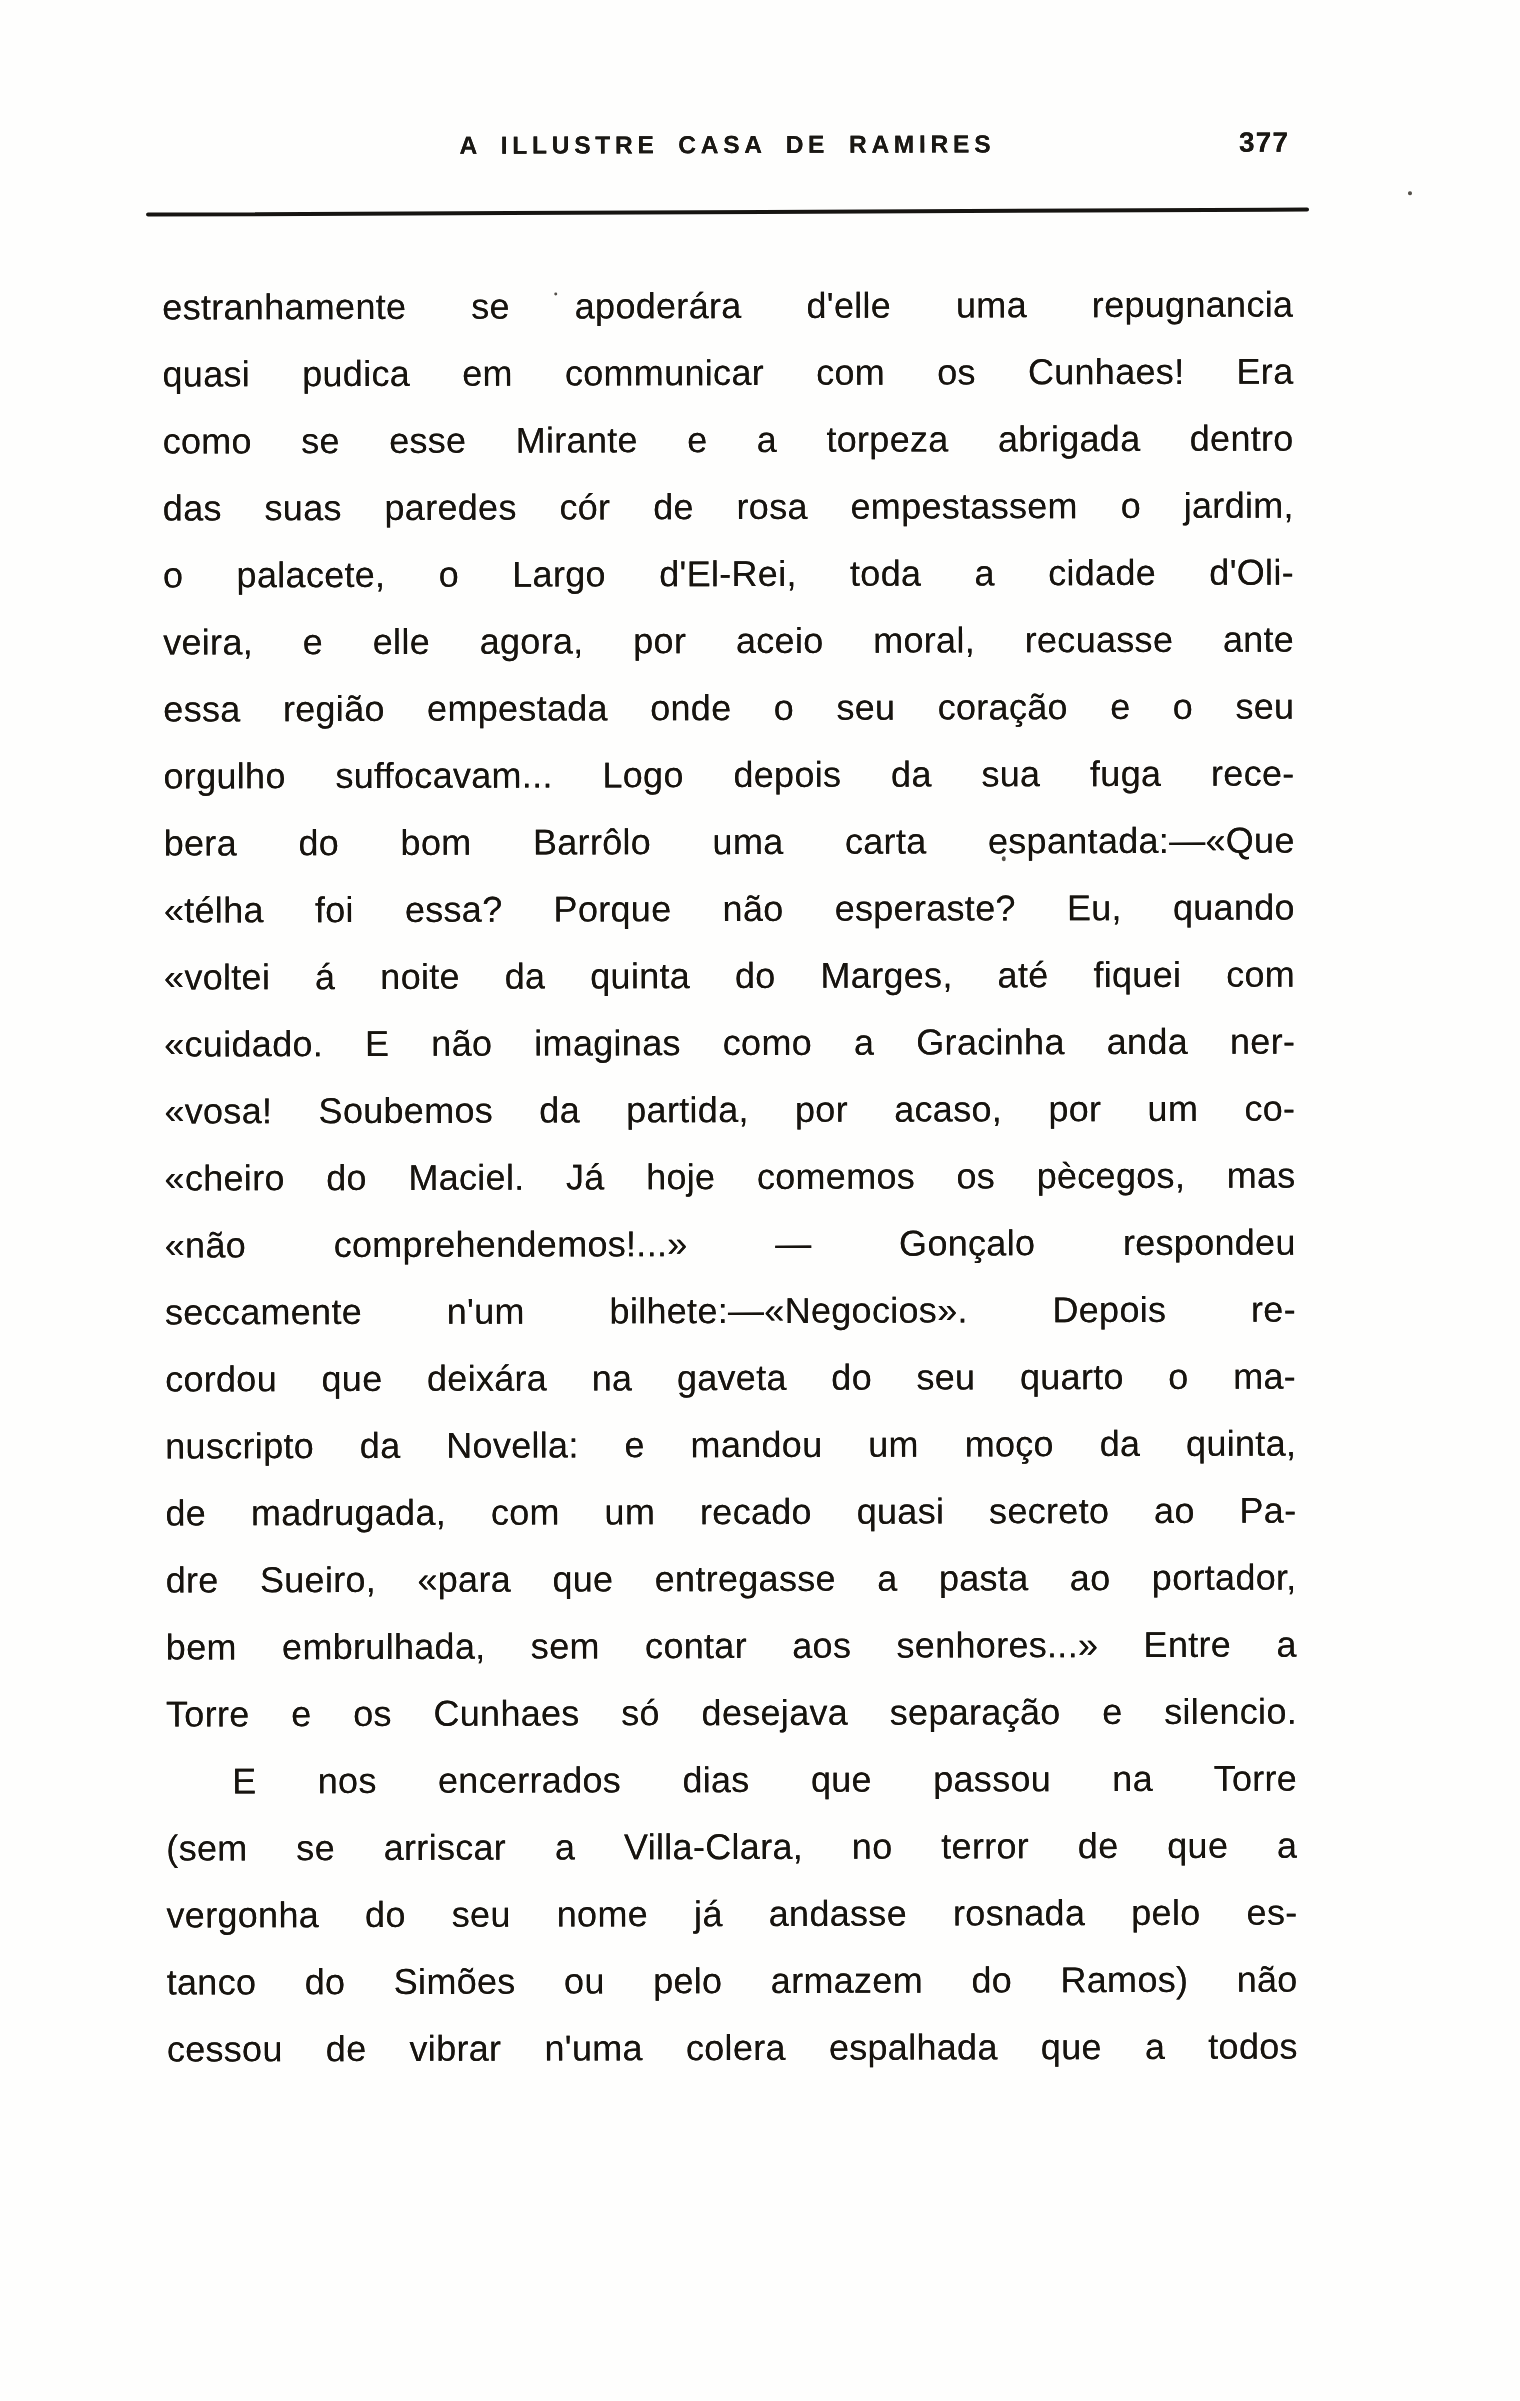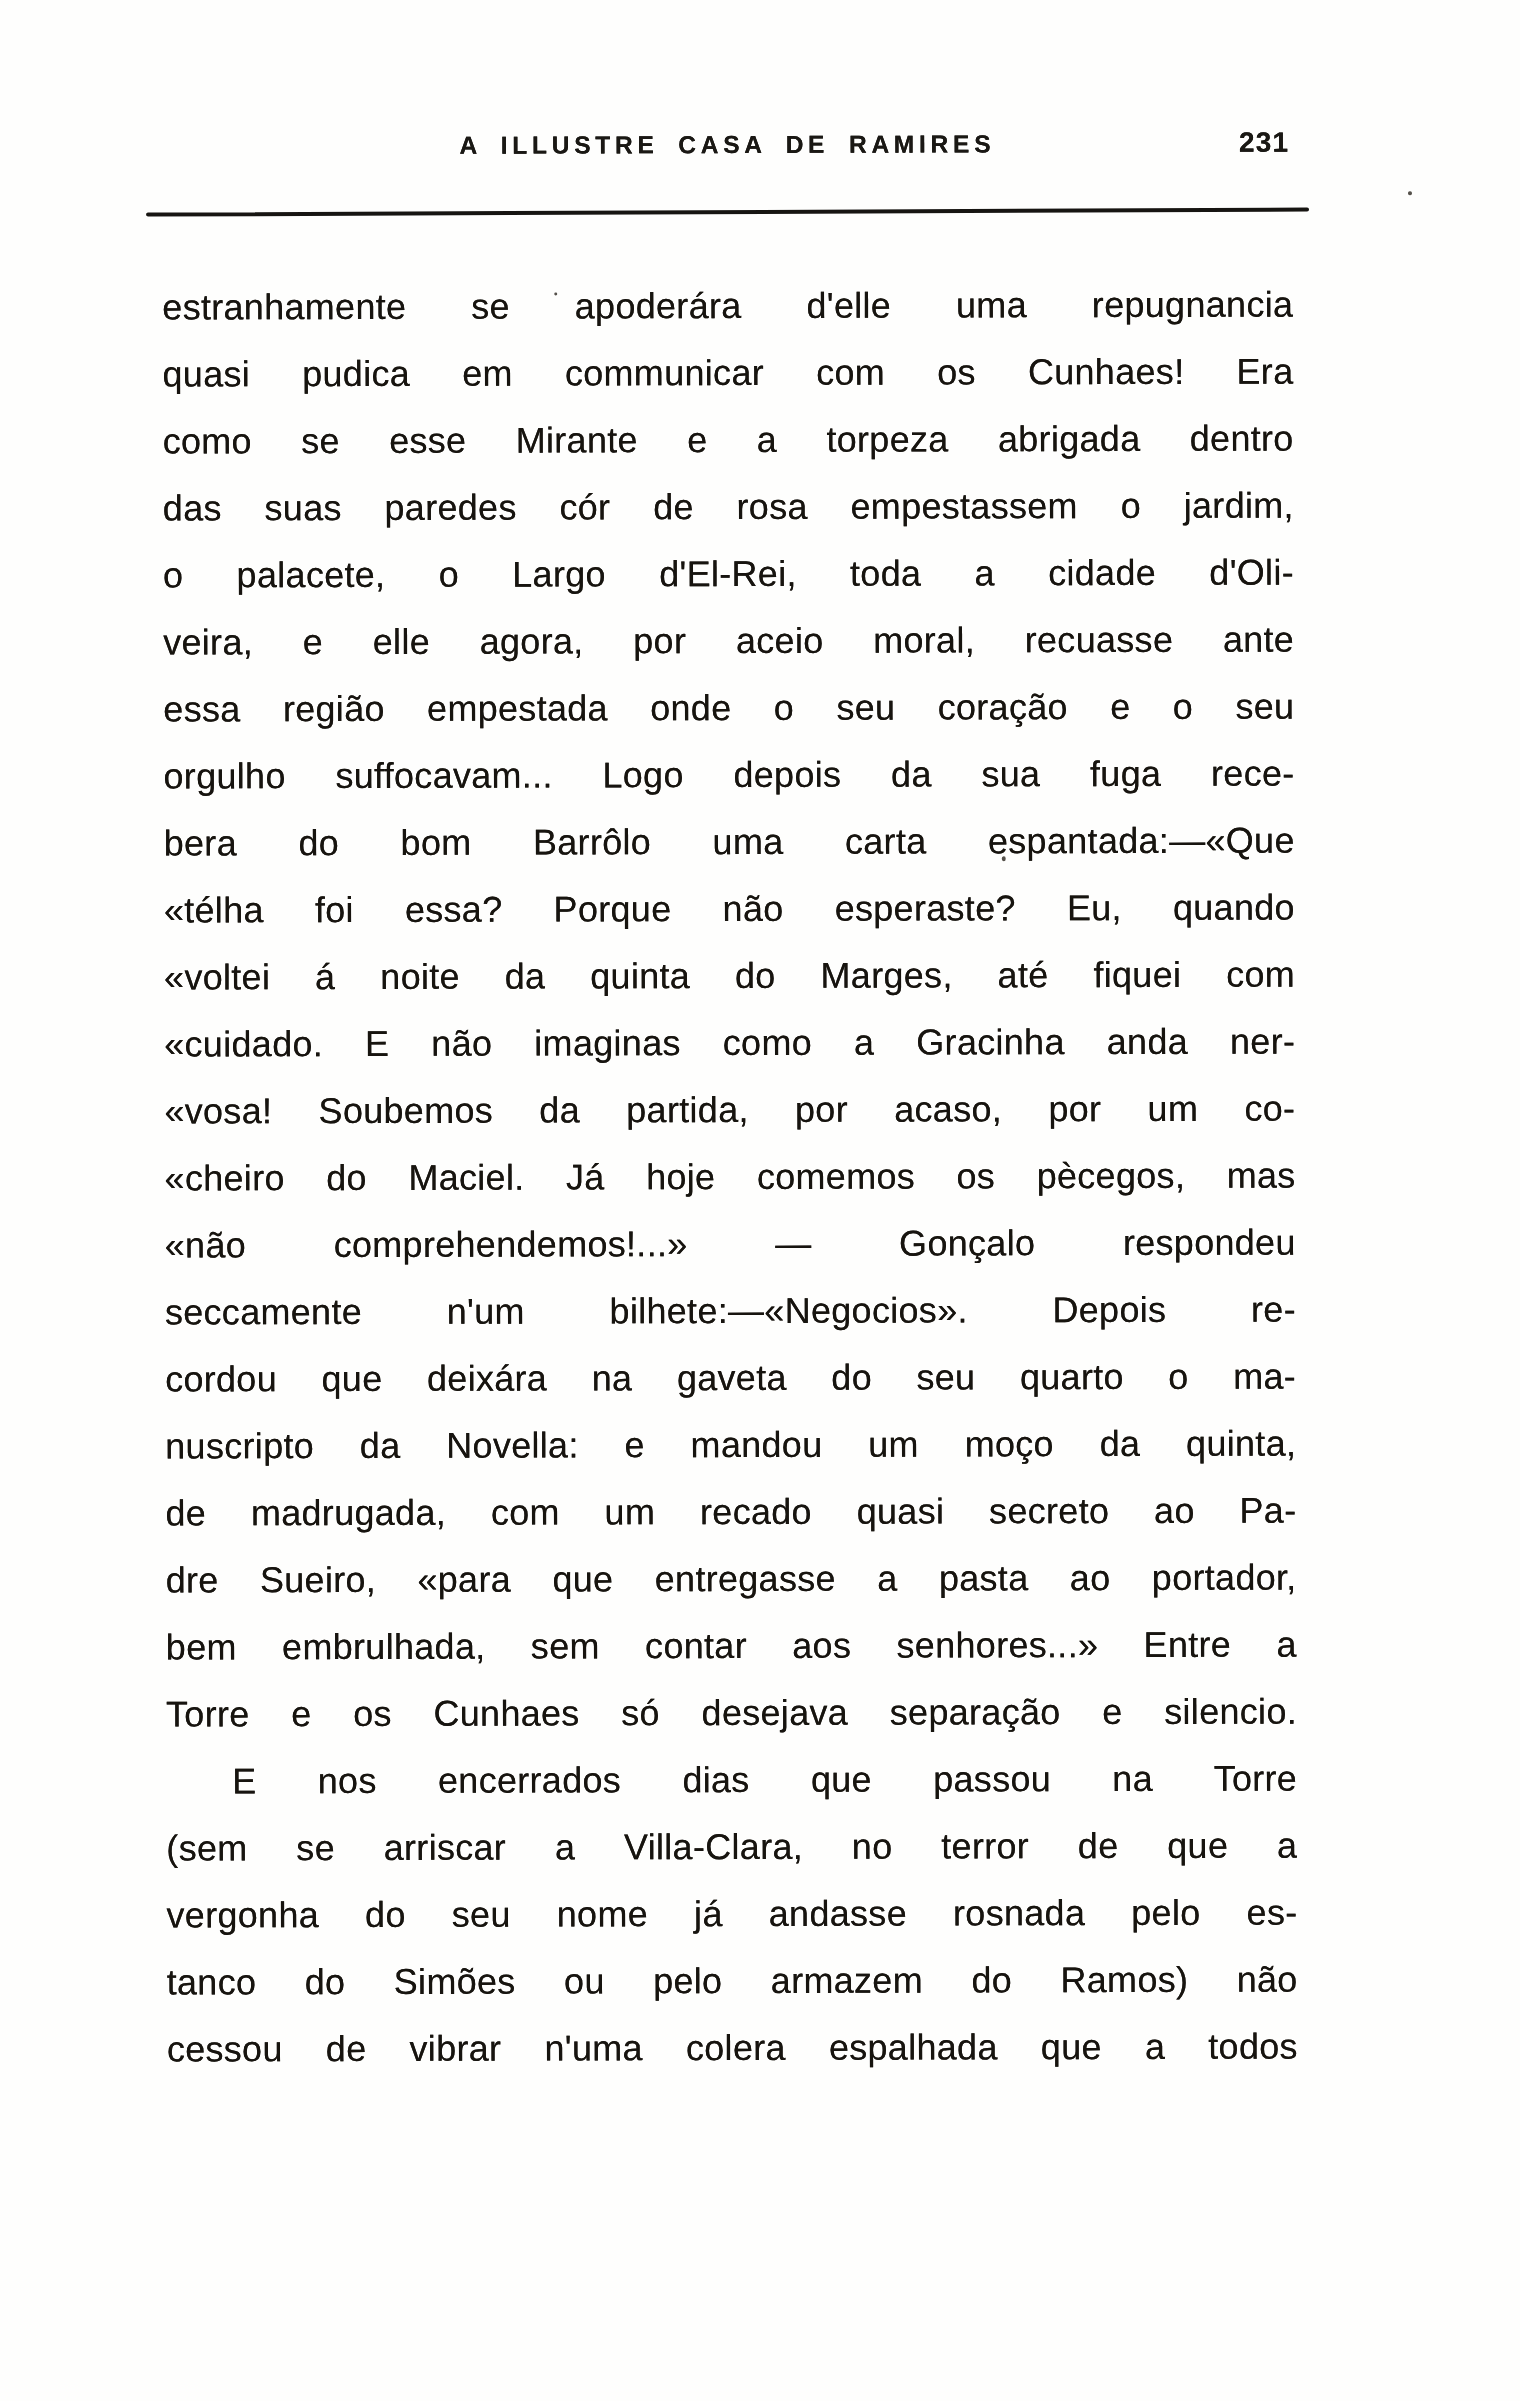--- a/index.html
+++ b/index.html
@@ -95,21 +95,21 @@
   .speck.s3 { left: 1002px; top: 857px; width: 4.1px; height: 5.3px; }
 </style>
 </head>
 <body>
 
 <div class="page">
   <div class="scan-tilt">
 
     <div class="running-header">
       <span class="running-title">A ILLUSTRE CASA DE RAMIRES</span>
-      <span class="page-number">231</span>
+      <span class="page-number">377</span>
     </div>
 
     <div class="header-rule"></div>
 
     <div class="body-text">
       <div class="tline">estranhamente se apoderára d'elle uma repugnancia</div>
       <div class="tline">quasi pudica em communicar com os Cunhaes! Era</div>
       <div class="tline">como se esse Mirante e a torpeza abrigada dentro</div>
       <div class="tline">das suas paredes cór de rosa empestassem o jardim,</div>
       <div class="tline">o palacete, o Largo d'El-Rei, toda a cidade d'Oli-</div>

